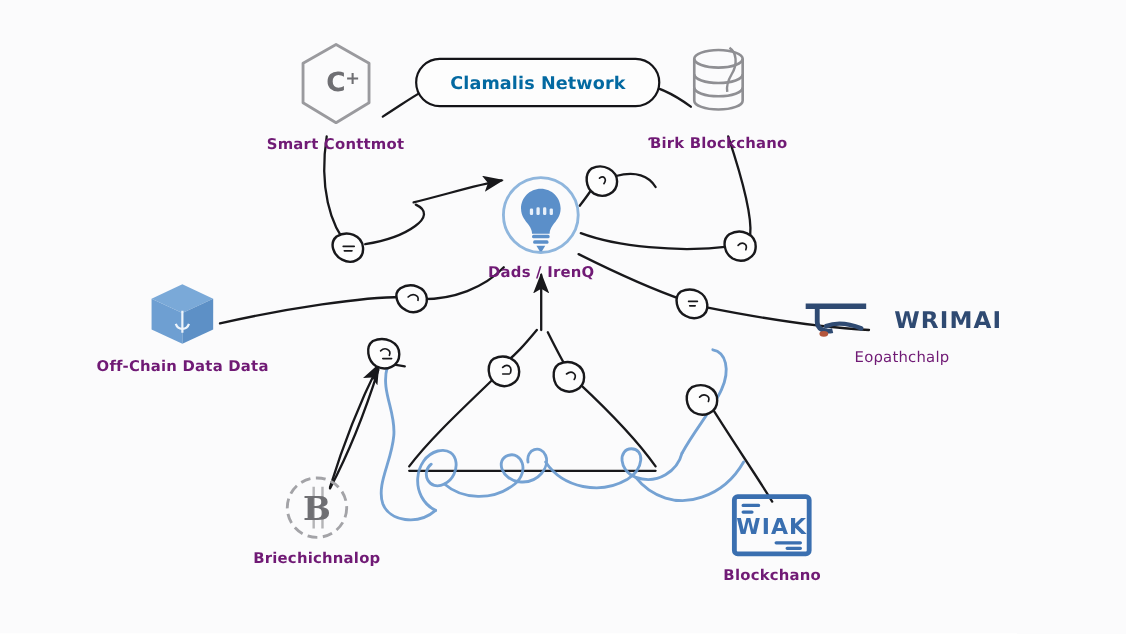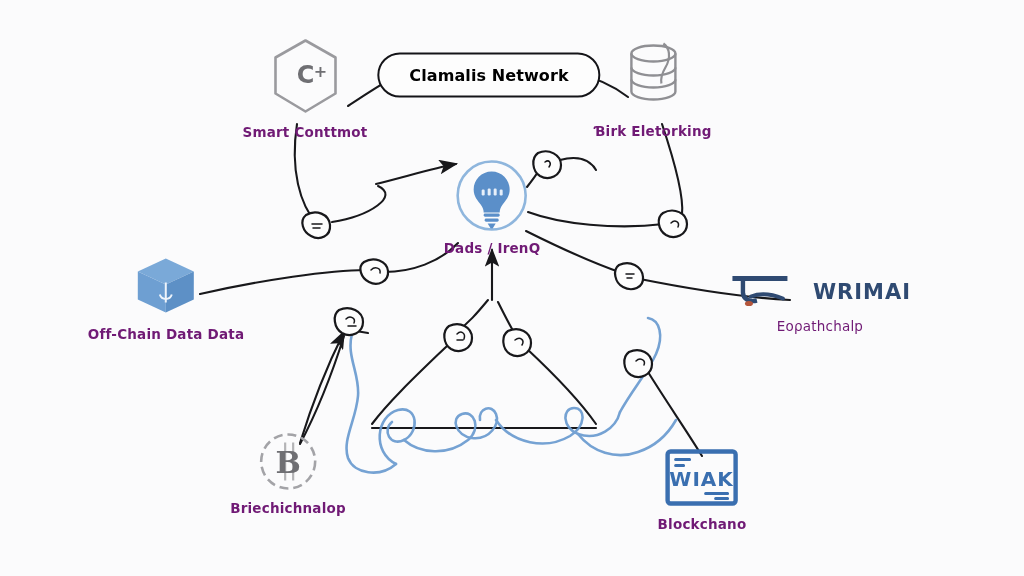--- a/index.html
+++ b/index.html
@@ -45,21 +45,21 @@
   }
   .pill {
     position: absolute;
     transform: translate(-50%, -50%);
     border: 2.4px solid #141418;
     border-radius: 26px;
     background: #fdfdfd;
     padding: 11px 30px;
     font-size: 16px;
     font-weight: 700;
-    color: #000000;
+    color: #0369a1;
     white-space: nowrap;
     letter-spacing: 0.1px;
   }
   .wrimai-word {
     font-size: 21px;
     font-weight: 800;
     color: #2f4a72;
     letter-spacing: 1px;
     line-height: 1;
   }
@@ -156,21 +156,21 @@
       <svg width="64" height="78" viewBox="0 0 64 78">
         <g fill="none" stroke="#8f8f93" stroke-width="2.4">
           <ellipse cx="32" cy="16" rx="22" ry="8"></ellipse>
           <path d="M10,16 L10,30 A22,8 0 0,0 54,30 L54,16"></path>
           <path d="M10,30 L10,42 A22,8 0 0,0 54,42 L54,30"></path>
           <path d="M10,42 L10,54 A22,8 0 0,0 54,54 L54,42"></path>
           <path d="M42,6 C48,10 50,20 44,30 C41,35 39,40 40,46" stroke-width="2.2"></path>
         </g>
       </svg>
     </div>
-    <div class="caption">Ɓirk Eletorking</div>
+    <div class="caption">Ɓirk Blockchano</div>
   </div>
 
   <div class="node" style="left:166px; top:298px;">
     <div class="glyph">
       <svg width="66" height="64" viewBox="0 0 66 64">
         <path d="M33,4 L61,17 L33,30 L5,17 Z" fill="#7aa9d8"></path>
         <path d="M5,17 L33,30 L33,58 L5,45 Z" fill="#6e9fd2"></path>
         <path d="M61,17 L33,30 L33,58 L61,45 Z" fill="#5d90c6"></path>
         <path d="M33,28 L33,48" stroke="#eef4fb" stroke-width="2" fill="none"></path>
         <path d="M27,40 C29,46 37,46 39,40" stroke="#eef4fb" stroke-width="2" fill="none"></path>

